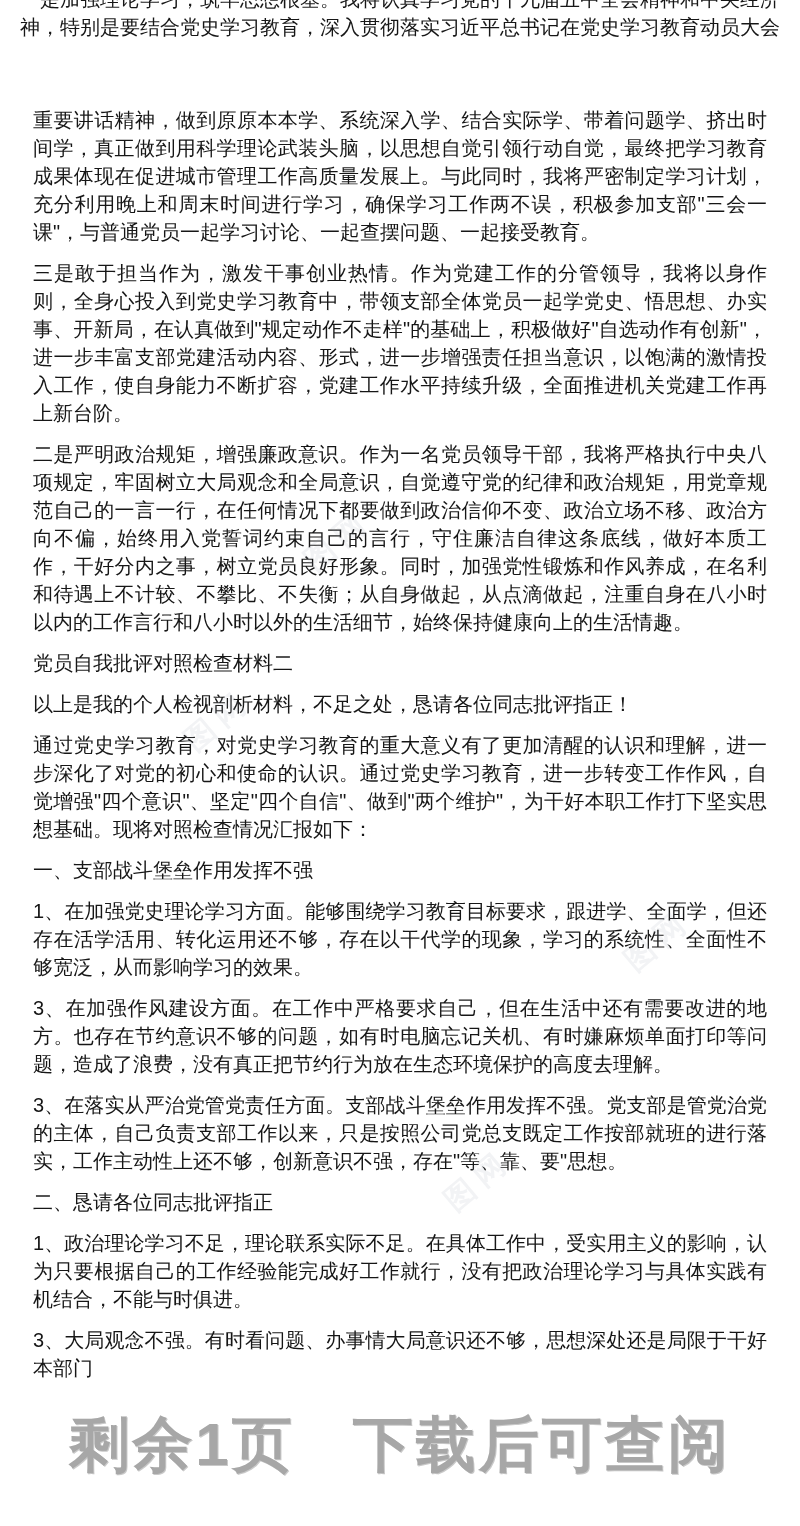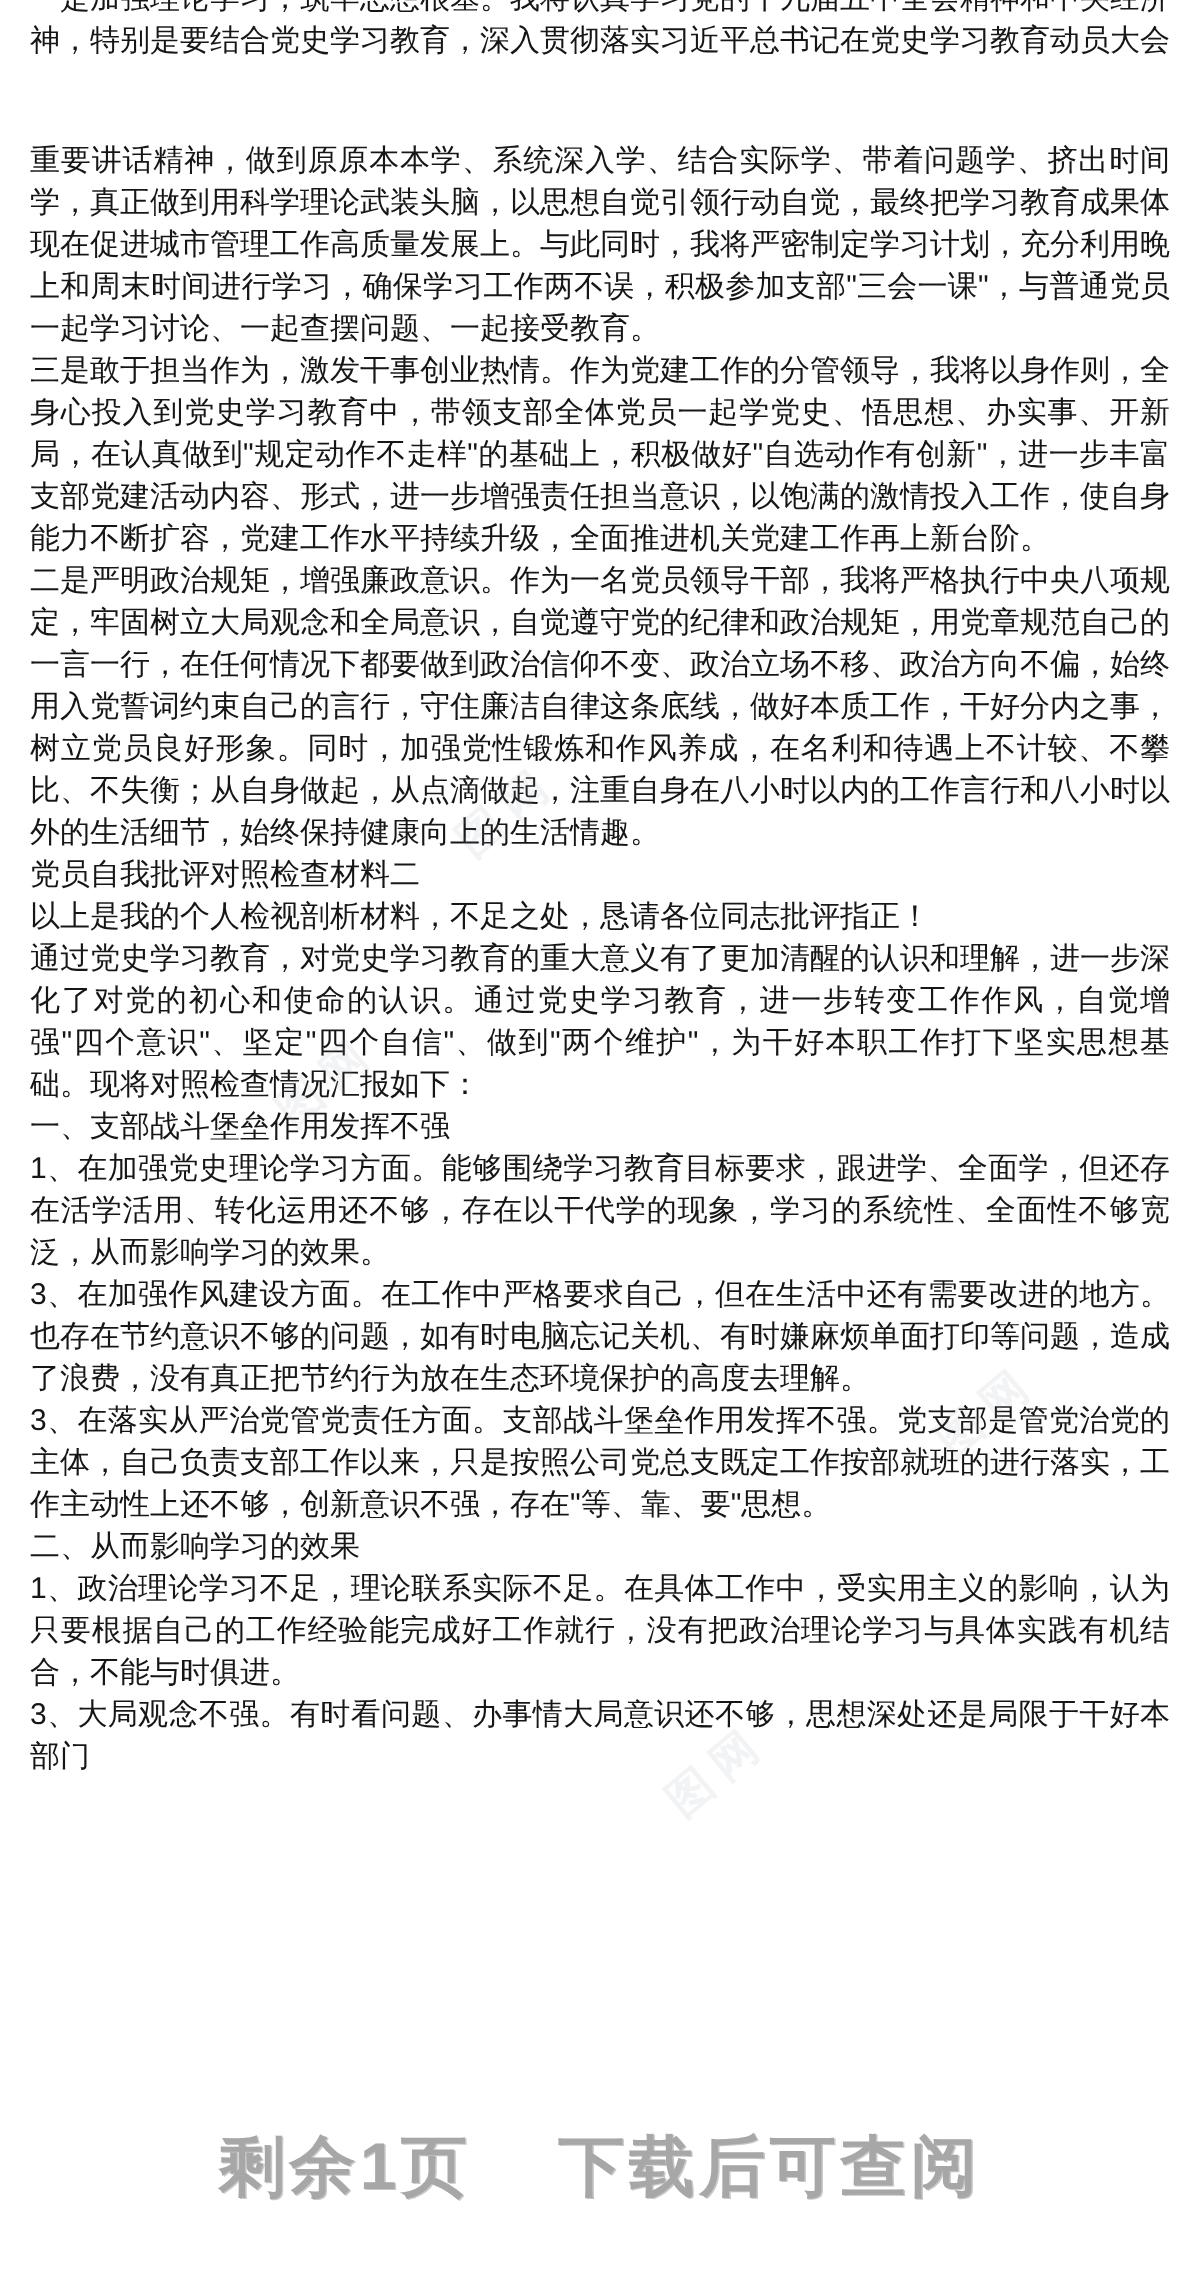--- a/index.html
+++ b/index.html
@@ -13,38 +13,38 @@
   }
   .doc{
     position:absolute;
     left:20px;top:0;width:760px;
     color:#161616;
     font-size:20px;
     line-height:28px;
     text-align:justify;
     word-break:break-all;
   }
-  .doc p{margin:0;padding:0;}
+  .doc p{margin:13px;padding:0;}
   .line{
     height:28px;
     white-space:nowrap;
     overflow:hidden;
   }
   .clip-top{
     height:13px;
     overflow:hidden;
   }
   .clip-top .line{margin-top:-15px;}
   .page-gap{height:52px;}
   .footer-hint{
     position:absolute;
     left:0;top:1420px;width:800px;
     text-align:center;
     font-weight:bold;
-    font-size:44px;
+    font-size:60px;
     line-height:50px;
     letter-spacing:3px;
     color:#a7a7a7;
     text-shadow:1px 1px 0 #c9c9c9;
     cursor:pointer;
     white-space:nowrap;
   }
   .footer-hint .gap{display:inline-block;width:58px;}
   .wm{
     position:absolute;
@@ -77,21 +77,21 @@
     <p>重要讲话精神，做到原原本本学、系统深入学、结合实际学、带着问题学、挤出时间学，真正做到用科学理论武装头脑，以思想自觉引领行动自觉，最终把学习教育成果体现在促进城市管理工作高质量发展上。与此同时，我将严密制定学习计划，充分利用晚上和周末时间进行学习，确保学习工作两不误，积极参加支部"三会一课"，与普通党员一起学习讨论、一起查摆问题、一起接受教育。</p>
     <p>三是敢于担当作为，激发干事创业热情。作为党建工作的分管领导，我将以身作则，全身心投入到党史学习教育中，带领支部全体党员一起学党史、悟思想、办实事、开新局，在认真做到"规定动作不走样"的基础上，积极做好"自选动作有创新"，进一步丰富支部党建活动内容、形式，进一步增强责任担当意识，以饱满的激情投入工作，使自身能力不断扩容，党建工作水平持续升级，全面推进机关党建工作再上新台阶。</p>
     <p>二是严明政治规矩，增强廉政意识。作为一名党员领导干部，我将严格执行中央八项规定，牢固树立大局观念和全局意识，自觉遵守党的纪律和政治规矩，用党章规范自己的一言一行，在任何情况下都要做到政治信仰不变、政治立场不移、政治方向不偏，始终用入党誓词约束自己的言行，守住廉洁自律这条底线，做好本质工作，干好分内之事，树立党员良好形象。同时，加强党性锻炼和作风养成，在名利和待遇上不计较、不攀比、不失衡；从自身做起，从点滴做起，注重自身在八小时以内的工作言行和八小时以外的生活细节，始终保持健康向上的生活情趣。</p>
     <p>党员自我批评对照检查材料二</p>
     <p>以上是我的个人检视剖析材料，不足之处，恳请各位同志批评指正！</p>
     <p>通过党史学习教育，对党史学习教育的重大意义有了更加清醒的认识和理解，进一步深化了对党的初心和使命的认识。通过党史学习教育，进一步转变工作作风，自觉增强"四个意识"、坚定"四个自信"、做到"两个维护"，为干好本职工作打下坚实思想基础。现将对照检查情况汇报如下：</p>
     <p>一、支部战斗堡垒作用发挥不强</p>
     <p>1、在加强党史理论学习方面。能够围绕学习教育目标要求，跟进学、全面学，但还存在活学活用、转化运用还不够，存在以干代学的现象，学习的系统性、全面性不够宽泛，从而影响学习的效果。</p>
     <p>3、在加强作风建设方面。在工作中严格要求自己，但在生活中还有需要改进的地方。也存在节约意识不够的问题，如有时电脑忘记关机、有时嫌麻烦单面打印等问题，造成了浪费，没有真正把节约行为放在生态环境保护的高度去理解。</p>
     <p>3、在落实从严治党管党责任方面。支部战斗堡垒作用发挥不强。党支部是管党治党的主体，自己负责支部工作以来，只是按照公司党总支既定工作按部就班的进行落实，工作主动性上还不够，创新意识不强，存在"等、靠、要"思想。</p>
-    <p>二、从而影响学习的效果</p>
+    <p>二、恳请各位同志批评指正</p>
     <p>1、政治理论学习不足，理论联系实际不足。在具体工作中，受实用主义的影响，认为只要根据自己的工作经验能完成好工作就行，没有把政治理论学习与具体实践有机结合，不能与时俱进。</p>
     <p>3、大局观念不强。有时看问题、办事情大局意识还不够，思想深处还是局限于干好本部门</p>
   </div>
 
   <div class="wm wm1">图网</div>
   <div class="wm wm2">图网</div>
   <div class="wm wm3">图网</div>
   <div class="wm wm4">图网</div>
 
   <div class="footer-hint">

